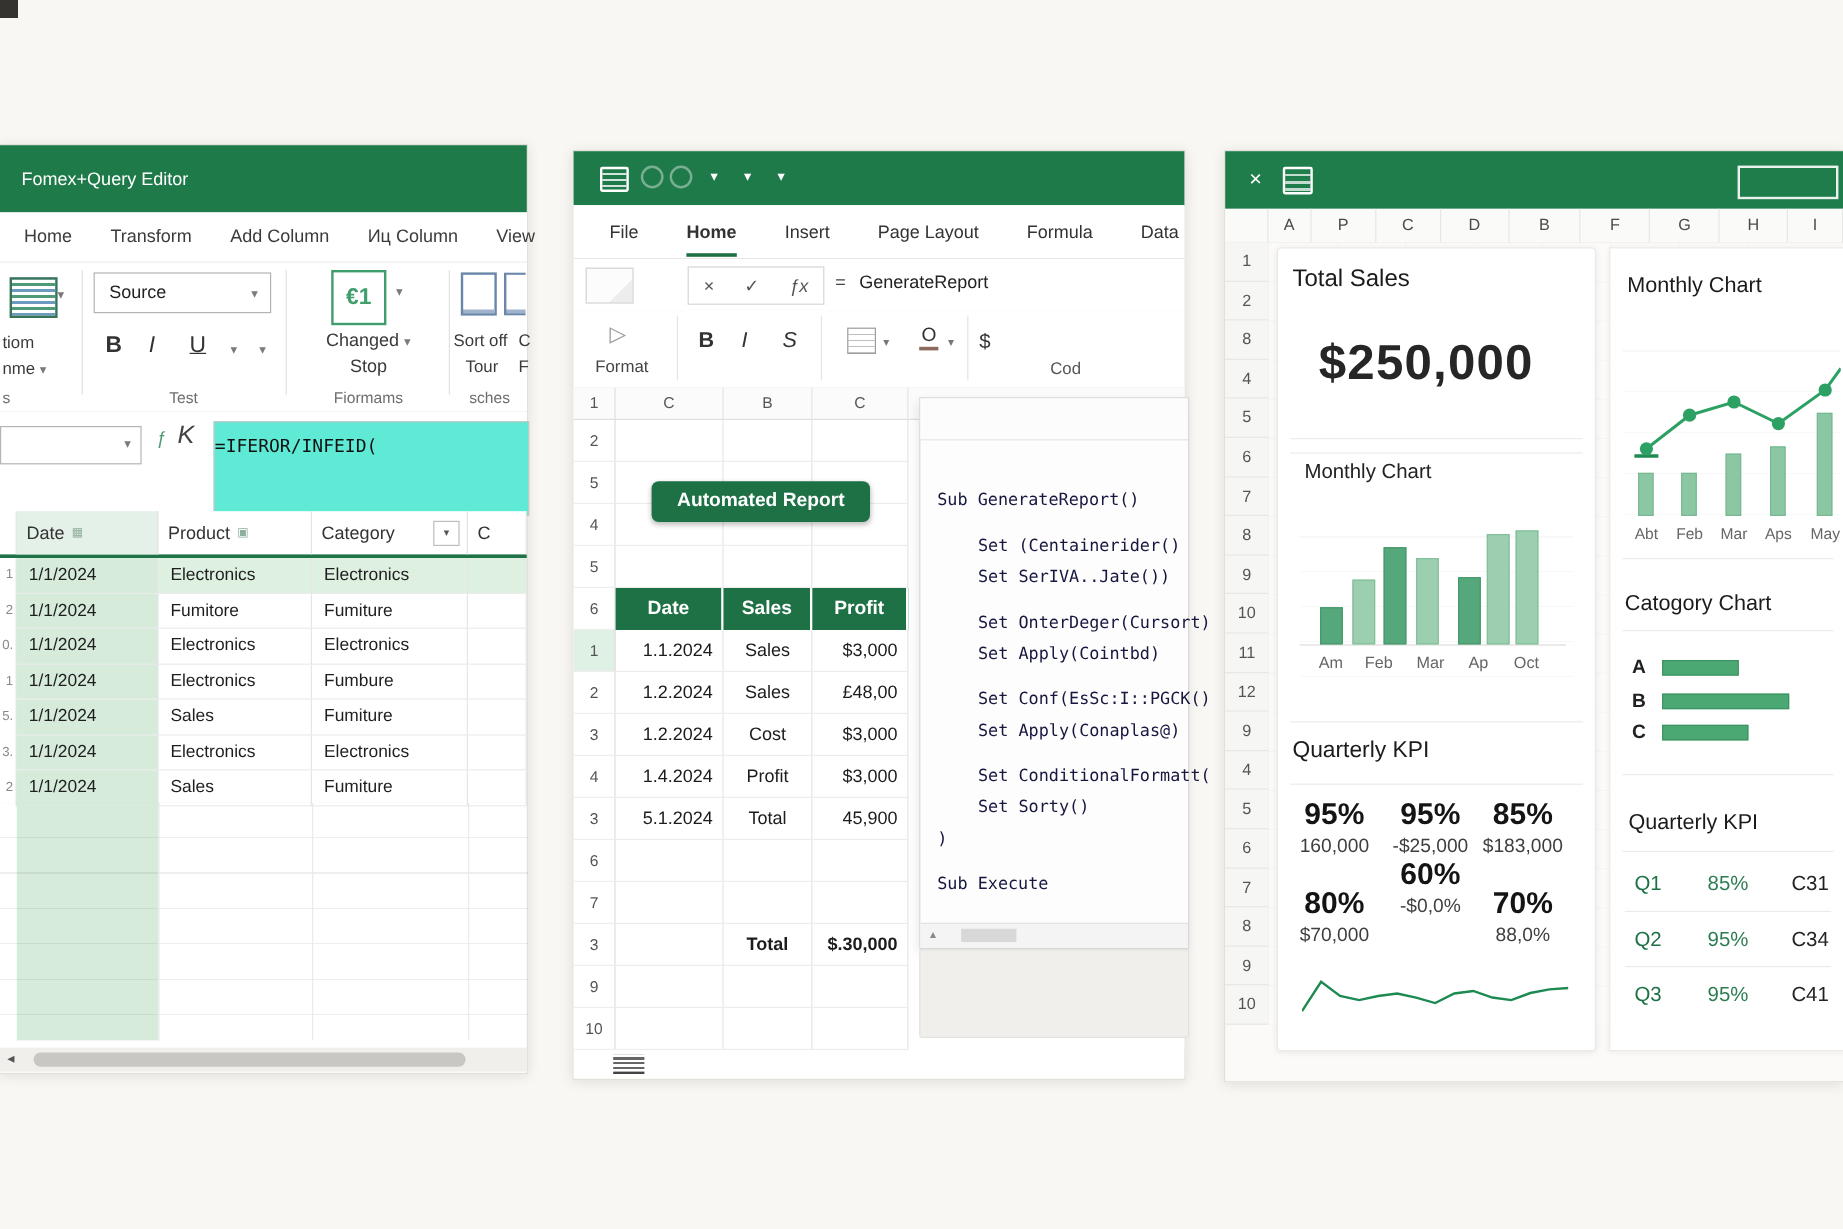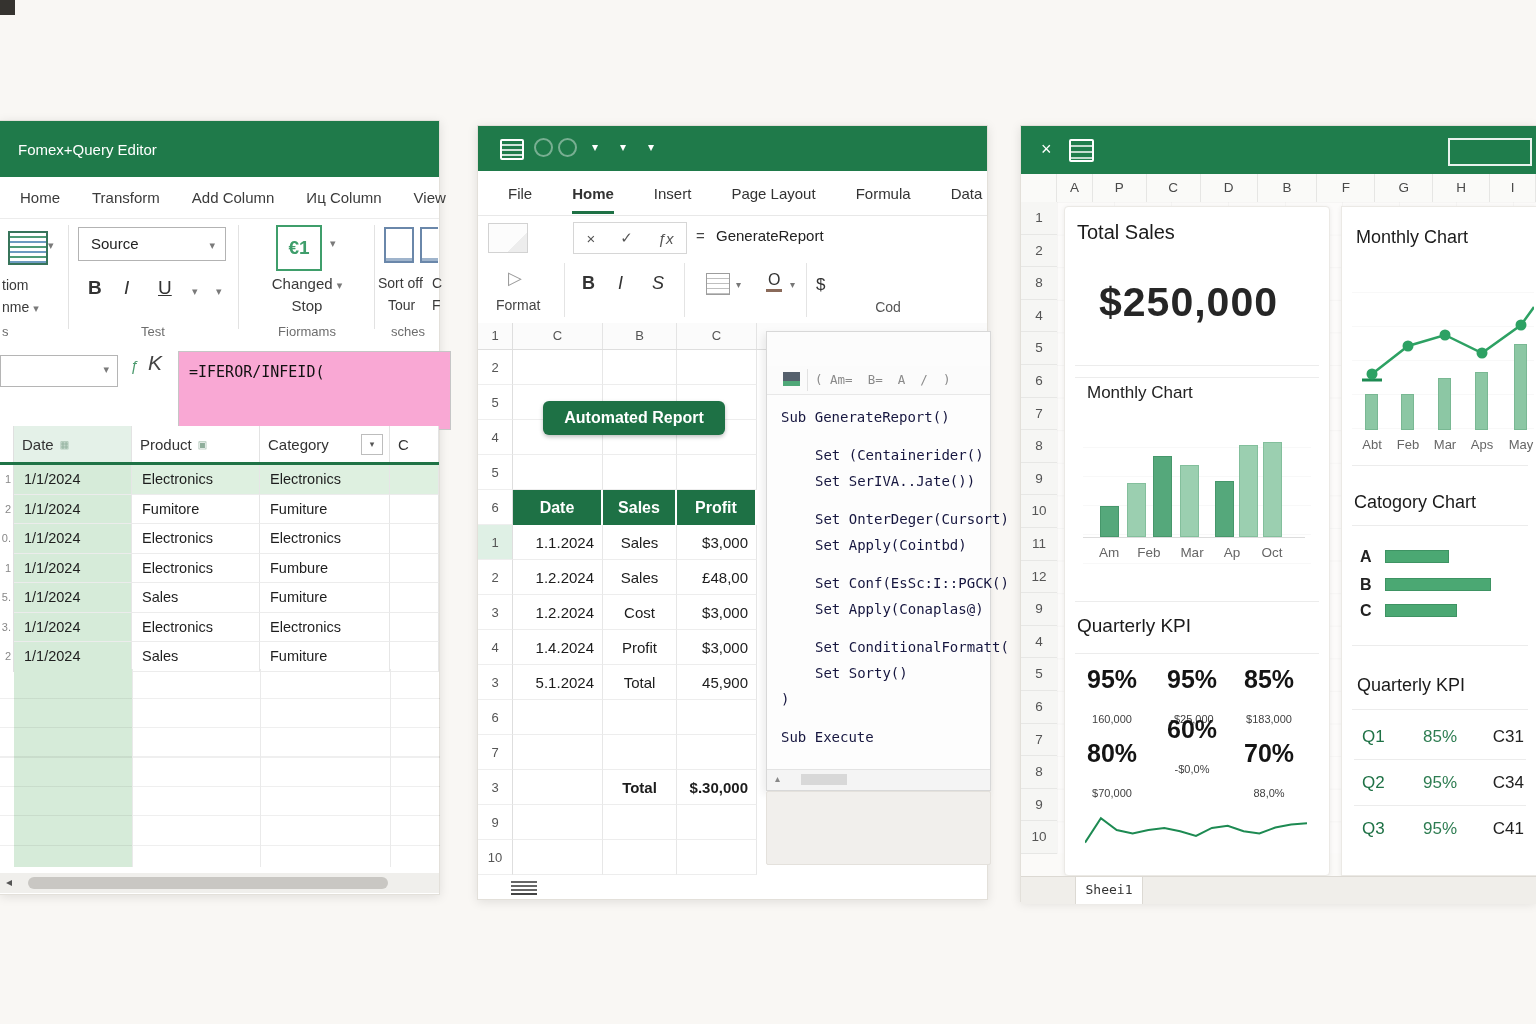--- a/index.html
+++ b/index.html
@@ -24,21 +24,21 @@
   .qe-src-box{position:absolute;left:78px;top:8px;width:134px;height:32px;border:1px solid #b3b3b3;background:#fff;font-size:15px;color:#222;line-height:32px;padding-left:12px;}
   .qe-src-box .chev{position:absolute;right:10px;top:1px;}
   .fmt-btn{font-size:19px;color:#333;}
   .euro-icon{width:42px;height:42px;border:2px solid #3f9e6b;color:#3f9e6b;font-size:19px;font-weight:bold;display:flex;align-items:center;justify-content:center;background:#fff;}
   .sch-icon{width:26px;height:32px;border:2px solid #6a87aa;background:#fff;box-shadow:inset 0 -14px 0 -11px #9fb4cc;}
   .qe-fxrow{position:absolute;left:0;top:222px;width:100%;height:83px;background:#fff;}
   .qe-dd{position:absolute;left:0;top:12px;width:116px;height:30px;border:1px solid #b5b5b5;background:#fff;}
   .qe-dd .chev{position:absolute;right:8px;top:7px;}
   .qe-fx-f{position:absolute;left:130px;top:14px;font-size:15px;color:#4d9b6f;font-style:italic;}
   .qe-fx-k{position:absolute;left:148px;top:8px;font-size:21px;color:#444;font-style:italic;}
-  .qe-fbox{position:absolute;left:178px;top:8px;width:261px;height:70px;border:1px solid #c6c6c6;background:#f9a8d4;font-family:"DejaVu Sans Mono",monospace;font-size:15px;color:#111;padding:7px 0 0 10px;line-height:26px;}
+  .qe-fbox{position:absolute;left:178px;top:8px;width:261px;height:70px;border:1px solid #c6c6c6;background:#5eead4;font-family:"DejaVu Sans Mono",monospace;font-size:15px;color:#111;padding:7px 0 0 0;line-height:26px;}
   .qe-fbox .l2{padding-left:16px;}
   .qe-table{position:absolute;left:0;top:305px;width:100%;}
   .qe-thead{display:flex;height:36px;border-bottom:3px solid #1f7346;background:#fff;}
   .qe-th{font-size:15px;color:#333;display:flex;align-items:center;gap:6px;padding-left:8px;border-right:1px solid #e3e3e3;box-sizing:border-box;position:relative;}
   .qe-row{display:flex;height:29.5px;}
   .qe-cell{font-size:14.5px;color:#1e1e1e;line-height:29.5px;padding-left:10px;border-right:1px solid #e6e6e6;border-bottom:1px solid #ececec;box-sizing:border-box;overflow:hidden;white-space:nowrap;}
   .gut{width:14px;font-size:11px;color:#888;text-align:right;padding-right:2px;box-sizing:border-box;border-right:1px solid #e0e0e0;line-height:29.5px;}
   .w-date{width:118px;} .w-prod{width:128px;} .w-cat{width:130px;} .w-c{width:49px;}
   .datebg{background:#d6ebd9;}
   .hl{background:#def0e0;}
@@ -133,21 +133,21 @@
   .mc-chart{position:absolute;left:18px;top:212px;width:228px;height:150px;
      background:repeating-linear-gradient(#0000 0 28px,#00000007 28px 29px);}
   .mc-base{position:absolute;left:0;right:6px;top:118px;height:1px;background:#dcdcdc;}
   .bar{position:absolute;bottom:32px;width:19px;border-style:solid;border-width:1px;box-sizing:border-box;}
   .bar.dark{background:#55a87b;border-color:#46976b;}
   .bar.light{background:#9bcfb0;border-color:#83bf9c;}
   .bar-lab{position:absolute;top:126px;transform:translateX(-50%);font-size:13.5px;color:#666;}
   .kpi-title{position:absolute;left:12px;top:408px;font-size:19px;color:#1b1b1b;}
   .kpi-cell{position:absolute;transform:translateX(-50%);text-align:center;}
   .kpi-pct{font-size:25px;font-weight:bold;color:#141414;}
-  .kpi-sub{font-size:11px;color:#3f3f3f;margin-top:19px;}
+  .kpi-sub{font-size:16px;color:#3f3f3f;margin-top:3px;}
   .spark{position:absolute;left:20px;top:600px;}
   .rcard{left:320px;top:80px;width:196px;height:668px;border-radius:0;}
   .rc-title{position:absolute;font-size:18px;color:#1b1b1b;}
   .combo{position:absolute;left:10px;top:52px;width:182px;height:196px;
      background:repeating-linear-gradient(#0000 0 33px,#00000007 33px 34px);}
   .cbar{position:absolute;width:13px;background:#8cc7a4;border:1px solid #79b893;box-sizing:border-box;}
   .combo-lab{position:absolute;top:178px;transform:translateX(-50%);font-size:13px;color:#666;}
   .catbar{position:absolute;height:13px;background:#4ba873;border:1px solid #3e9363;box-sizing:border-box;}
   .cat-lab{position:absolute;left:18px;font-size:16px;color:#222;font-weight:600;}
   .kt-row{position:absolute;left:12px;width:172px;height:40px;}
@@ -456,25 +456,20 @@
             <div class="sh-cell cw1 ra"></div>
             <div class="sh-cell cw2 ca"></div>
             <div class="sh-cell cw3 ra"></div>
           </div>
         </div>
     </div>
     <div class="auto-btn">Automated Report</div>
 
     <div class="vba">
       <div class="vba-topstrip"></div>
-      <div class="vba-toolbar">
-        <div class="vba-ic"></div>
-        <div class="vba-tbdiv"></div>
-        <span class="vba-tbtext">( Am=  B=  A  /  )</span>
-      </div>
       <div class="vba-code" id="vba-code">
           <div class="code-line">Sub GenerateReport()</div>
           <div class="code-blank"></div>
           <div class="code-line ind">Set (Centainerider()</div>
           <div class="code-line ind">Set SerIVA..Jate())</div>
           <div class="code-blank"></div>
           <div class="code-line ind">Set OnterDeger(Cursort)</div>
           <div class="code-line ind">Set Apply(Cointbd)</div>
           <div class="code-blank"></div>
           <div class="code-line ind">Set Conf(EsSc:I::PGCK()</div>
@@ -645,17 +640,14 @@
           </div>
           <div class="hr" style="top: 598px; left: 12px; right: 12px; position: absolute;"></div>
           <div class="kt-row" style="top: 604px;">
             <span class="kt-q">Q3</span>
             <span class="kt-pct">95%</span>
             <span class="kt-c">C41</span>
           </div>
         </div>
     </div>
 
-    <div class="rp-tabbar">
-      <div class="rp-tab">Sheei1</div>
-    </div>
   </section>
 </div>
 
 </body></html>

